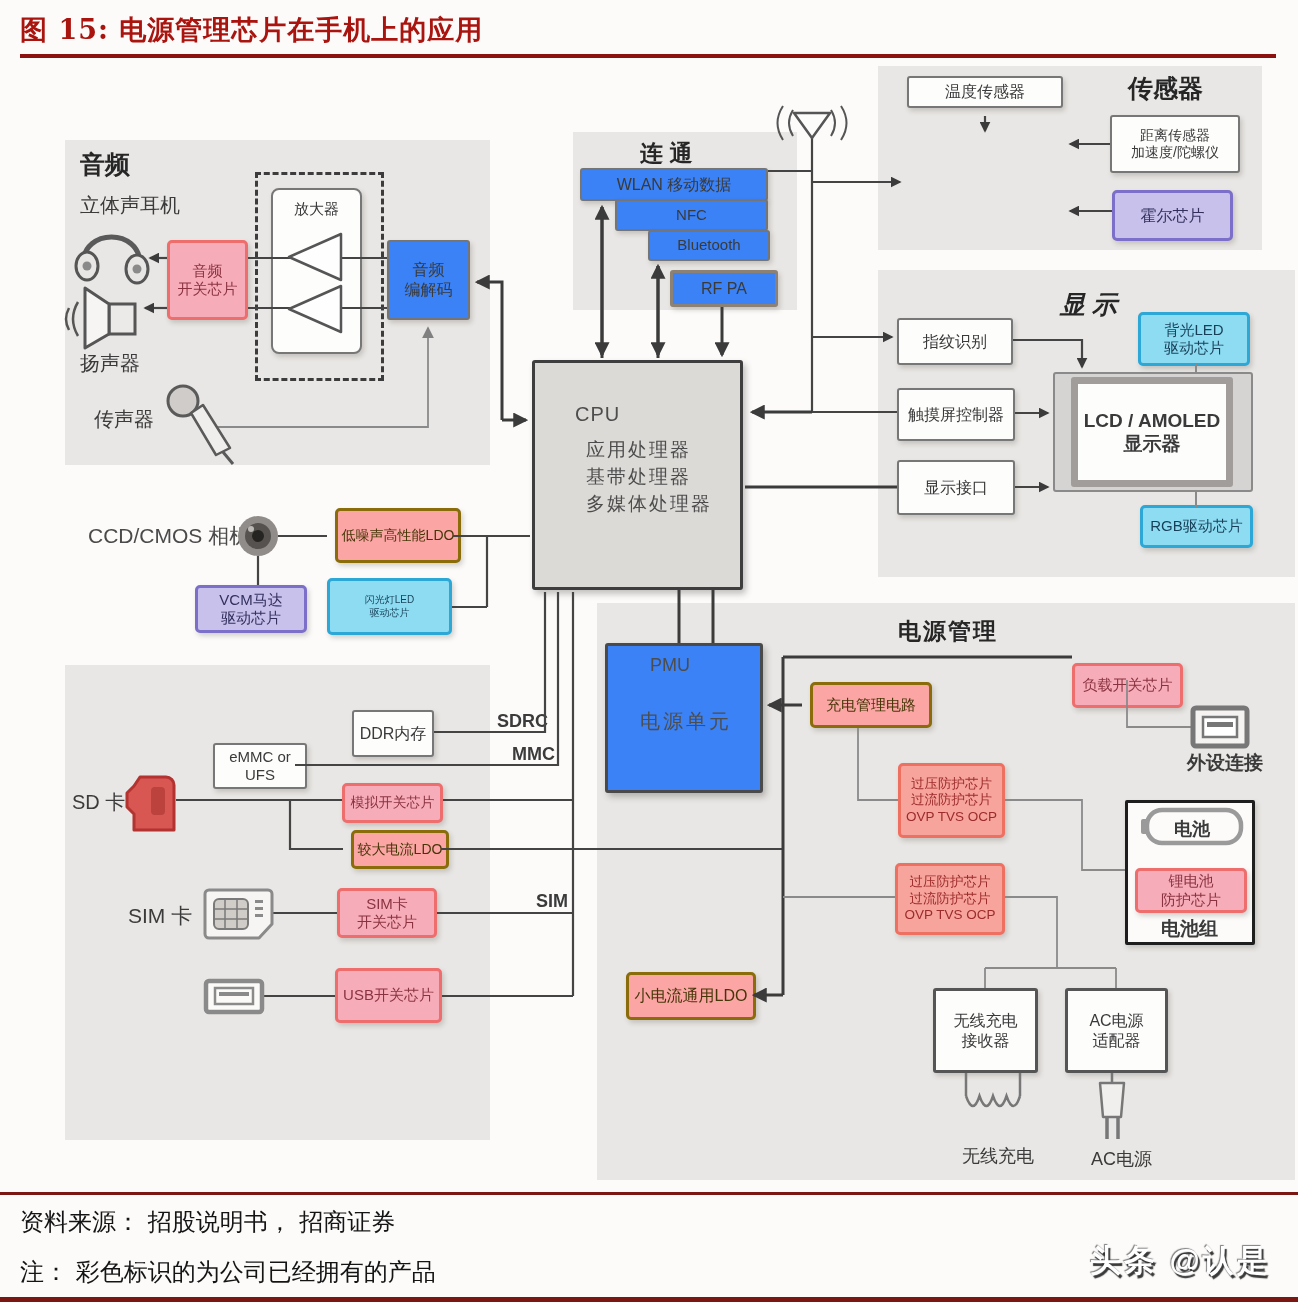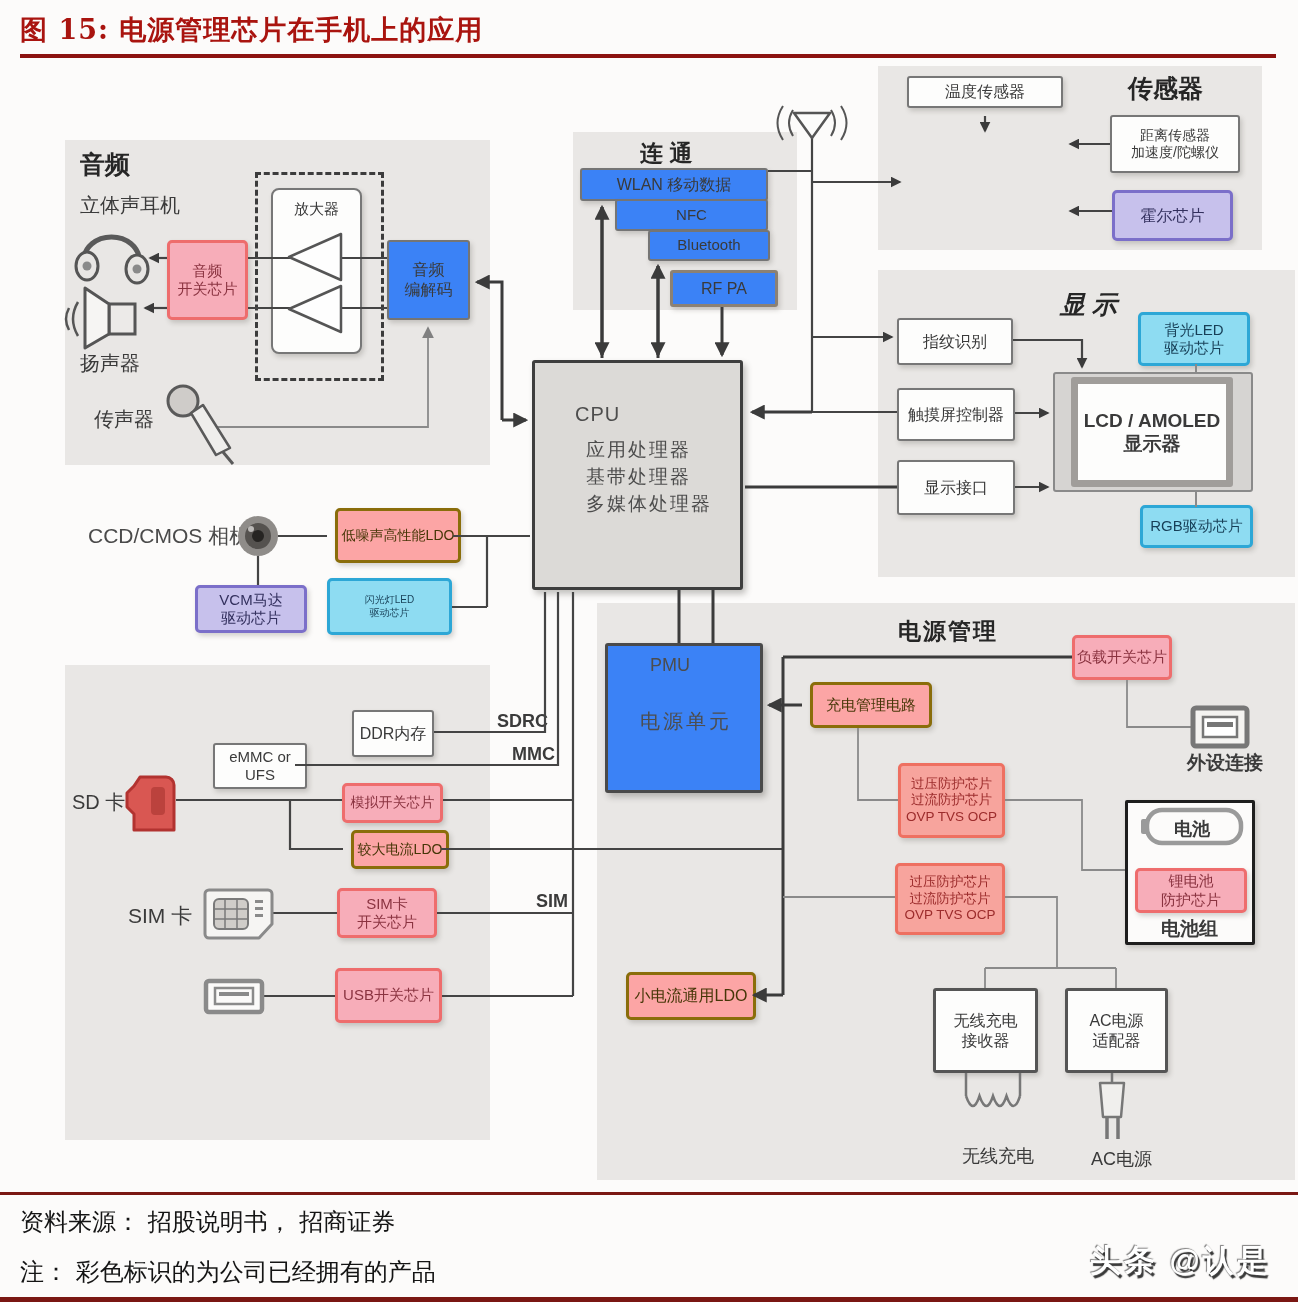--- a/index.html
+++ b/index.html
@@ -153,21 +153,21 @@
   <div class="bx pink" style="left:335px;top:968px;width:107px;height:55px;font-size:15px;">
     <span>USB开关芯片</span>
   </div>
 
   <div class="bx gray dkb" style="left:605px;top:643px;width:158px;height:150px;border:3px solid #4a4a4a;box-shadow:3px 4px 6px rgba(60,55,50,.3);"></div>
   <div class="lbl" style="left:622px;top:655px;font-size:18px;color:#4d4d4d;margin-left:28px;">PMU</div>
   <div class="lbl" style="left:640px;top:708px;font-size:20px;letter-spacing:3px;color:#4d4d4d;">电源单元</div>
   <div class="bx yellow" style="left:802px;top:682px;width:122px;height:46px;font-size:15px;">
     <span>充电管理电路</span>
   </div>
-  <div class="bx pink" style="left:1072px;top:635px;width:100px;height:45px;font-size:15px;">
+  <div class="bx pink" style="left:1072px;top:663px;width:111px;height:45px;font-size:15px;">
     <span>负载开关芯片</span>
   </div>
   <div class="lbl" style="left:1187px;top:750px;font-size:19px;font-weight:600;">外设连接</div>
   <div class="bx salmon" style="left:898px;top:763px;width:107px;height:75px;font-size:13.5px;">
     <span>过压防护芯片</span>
     <span>过流防护芯片</span>
     <span>OVP TVS OCP</span>
   </div>
   <div class="bx salmon" style="left:895px;top:863px;width:110px;height:72px;font-size:13.5px;">
     <span>过压防护芯片</span>

